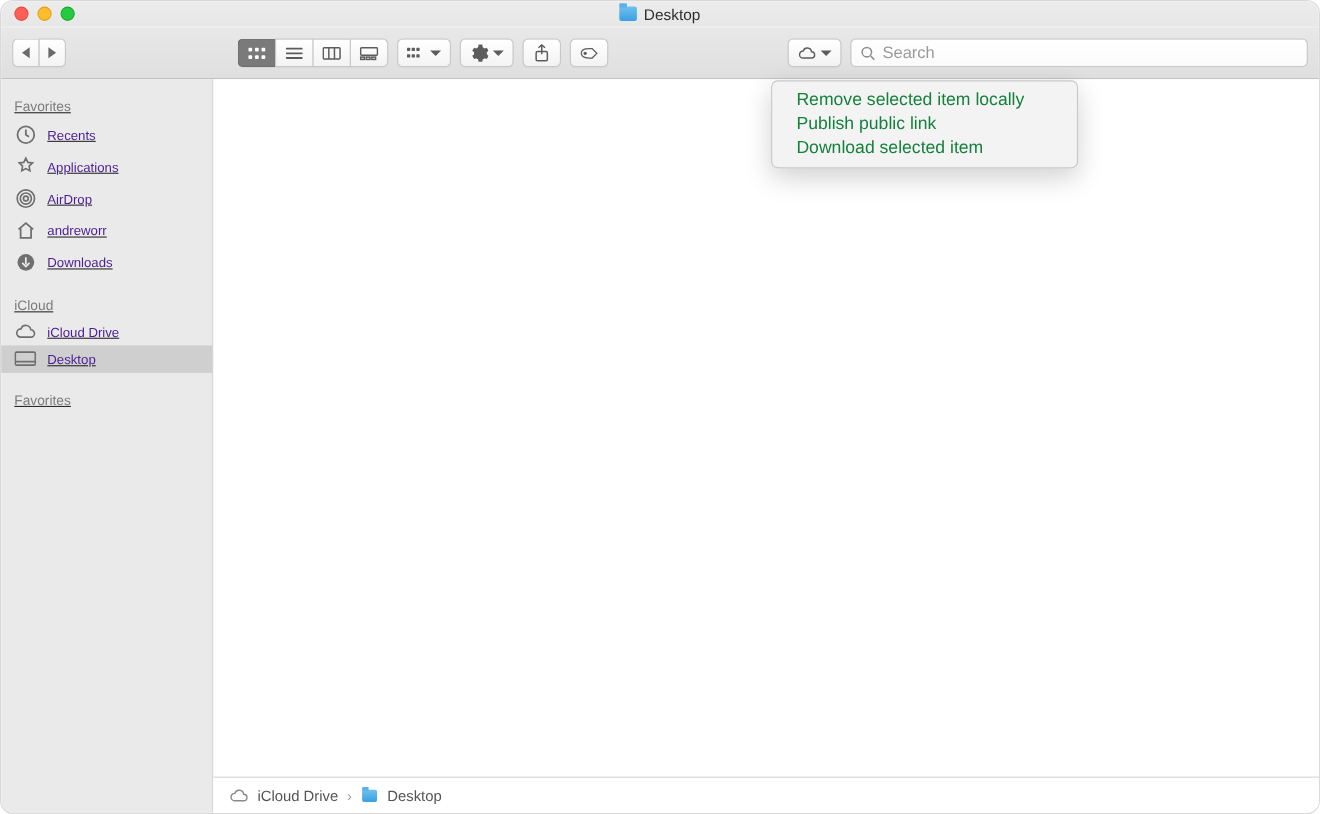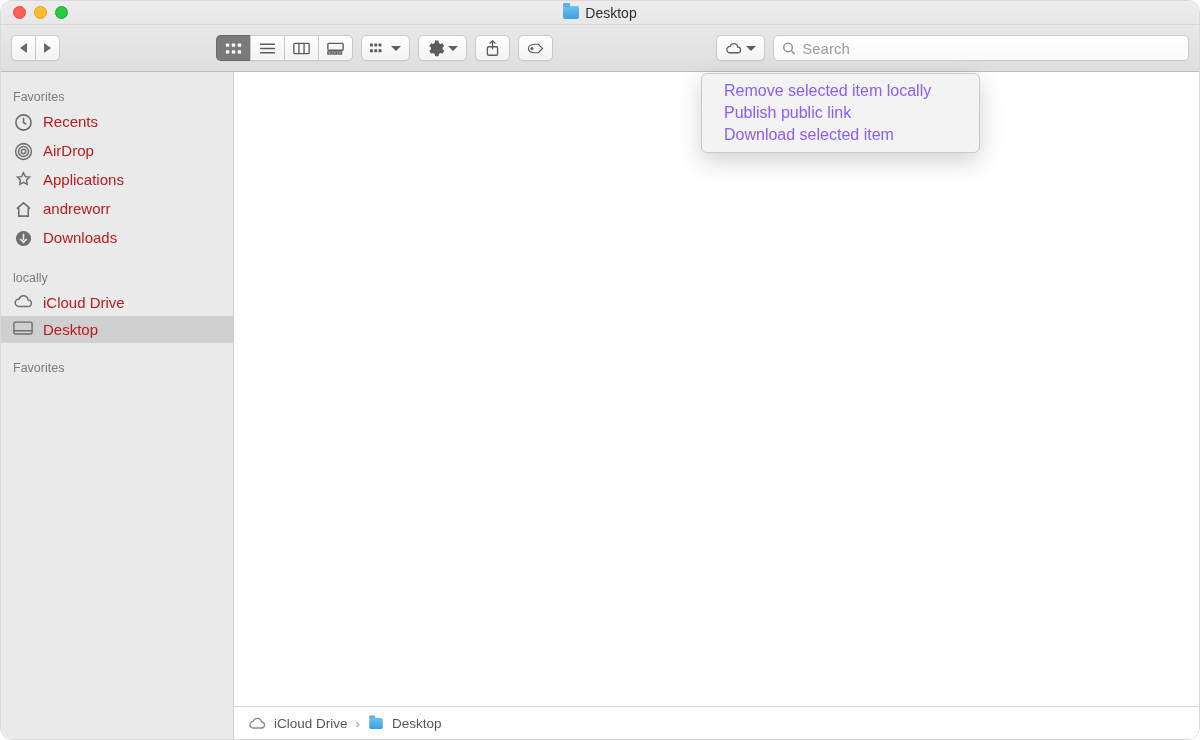--- a/index.html
+++ b/index.html
@@ -100,37 +100,38 @@
     color:#333;
   }
   .searchbox input::placeholder{color:#9a9a9a;}
 
   
   .body {
     position:absolute; top:71px; bottom:0; left:0; right:0;
     display:flex;
   }
   .sidebar {
-    width:233px;
+    width:193px;
     background:#eaeaea;
     border-right:1px solid #cfcfcf;
     padding-top:14px;
     overflow:hidden;
+    text-decoration:underline;
   }
   .sb-section-label{
     padding: 4px 12px;
     font-size:12.5px;
     color:#7c7c7c;
     font-weight:500;
   }
   .sb-item{
-    display:flex;gap:10px;
+    display:flex;align-items:center;gap:10px;
     padding: 5px 12px;
-    font-size:15px;
-    color:#b91c1c;
+    font-size:12px;
+    color:#4c1d95;
     white-space:nowrap;
     overflow:hidden;text-overflow:ellipsis;
     cursor:default;
   }
   .sb-item .sb-ico{ width:20px;display:flex;justify-content:center;color:#6f6f6f;}
   .sb-item.selected{
     background:#cfcfcf;
   }
   .sb-group{ margin-bottom:14px;}
 
@@ -161,21 +162,21 @@
   .menu{
     position:absolute;
     top: 72px; left:700px;
     width:279px;
     background:#f3f3f3;
     border:1px solid #c8c8c8;
     border-radius:6px;
     box-shadow: 0 8px 24px rgba(0,0,0,0.18);
     padding:6px 0;
     font-size:16px;
-    color:#8b5cf6;
+    color:#15803d;
   }
   .menu-item{
     padding:2px 22px;
     cursor:default;
   }
 
   
   svg{display:block}
 </style>
 </head>
@@ -325,42 +326,42 @@
                 <circle cx="10" cy="10" r="8"></circle>
                 <path d="M10 5v5l3 2"></path>
               </g>
             </svg>
         </span>
         <span>Recents</span>
       </div>
 
       <div class="sb-item">
         <span class="sb-ico">
+          <svg width="19" height="19" viewBox="0 0 22 22">
+              <path fill="none" stroke="currentColor" stroke-width="1.7" d="M11 2l2.2 4.5L18 7l-3.5 3.4.8 5-4.3-2.3L6.7 15.4l.8-5L4 7l4.8-.5z"></path>
+            </svg>
+        </span>
+        <span>Applications</span>
+      </div>
+
+      <div class="sb-item">
+        <span class="sb-ico">
           <svg width="19" height="19" viewBox="0 0 20 20">
               <g fill="none" stroke="currentColor" stroke-width="1.6">
                 <circle cx="10" cy="10" r="2.3"></circle>
                 <circle cx="10" cy="10" r="5.3"></circle>
                 <circle cx="10" cy="10" r="8.3"></circle>
               </g>
             </svg>
         </span>
         <span>AirDrop</span>
       </div>
 
       <div class="sb-item">
         <span class="sb-ico">
-          <svg width="19" height="19" viewBox="0 0 22 22">
-              <path fill="none" stroke="currentColor" stroke-width="1.7" d="M11 2l2.2 4.5L18 7l-3.5 3.4.8 5-4.3-2.3L6.7 15.4l.8-5L4 7l4.8-.5z"></path>
-            </svg>
-        </span>
-        <span>Applications</span>
-      </div>
-
-      <div class="sb-item">
-        <span class="sb-ico">
           <svg width="19" height="19" viewBox="0 0 20 20">
               <g fill="none" stroke="currentColor" stroke-width="1.7">
                 <path d="M3 9l7-6 7 6"></path>
                 <path d="M5 8v9h10V8"></path>
               </g>
             </svg>
         </span>
         <span>andreworr</span>
       </div>
 
@@ -372,21 +373,21 @@
                 <path stroke="#eaeaea" d="M10 5v7"></path>
                 <path stroke="#eaeaea" d="M6.5 10.5L10 14l3.5-3.5"></path>
               </g>
             </svg>
         </span>
         <span>Downloads</span>
       </div>
     </div>
 
     <div class="sb-group">
-      <div class="sb-section-label">locally</div>
+      <div class="sb-section-label">iCloud</div>
 
       <div class="sb-item">
         <span class="sb-ico">
           <svg width="21" height="15" viewBox="0 0 24 16">
               <path fill="none" stroke="currentColor" stroke-width="1.7" d="M7 14h11a4 4 0 000-8 5.5 5.5 0 00-10.7-1A4.5 4.5 0 007 14z"></path>
             </svg>
         </span>
         <span>iCloud Drive</span>
       </div>
 

